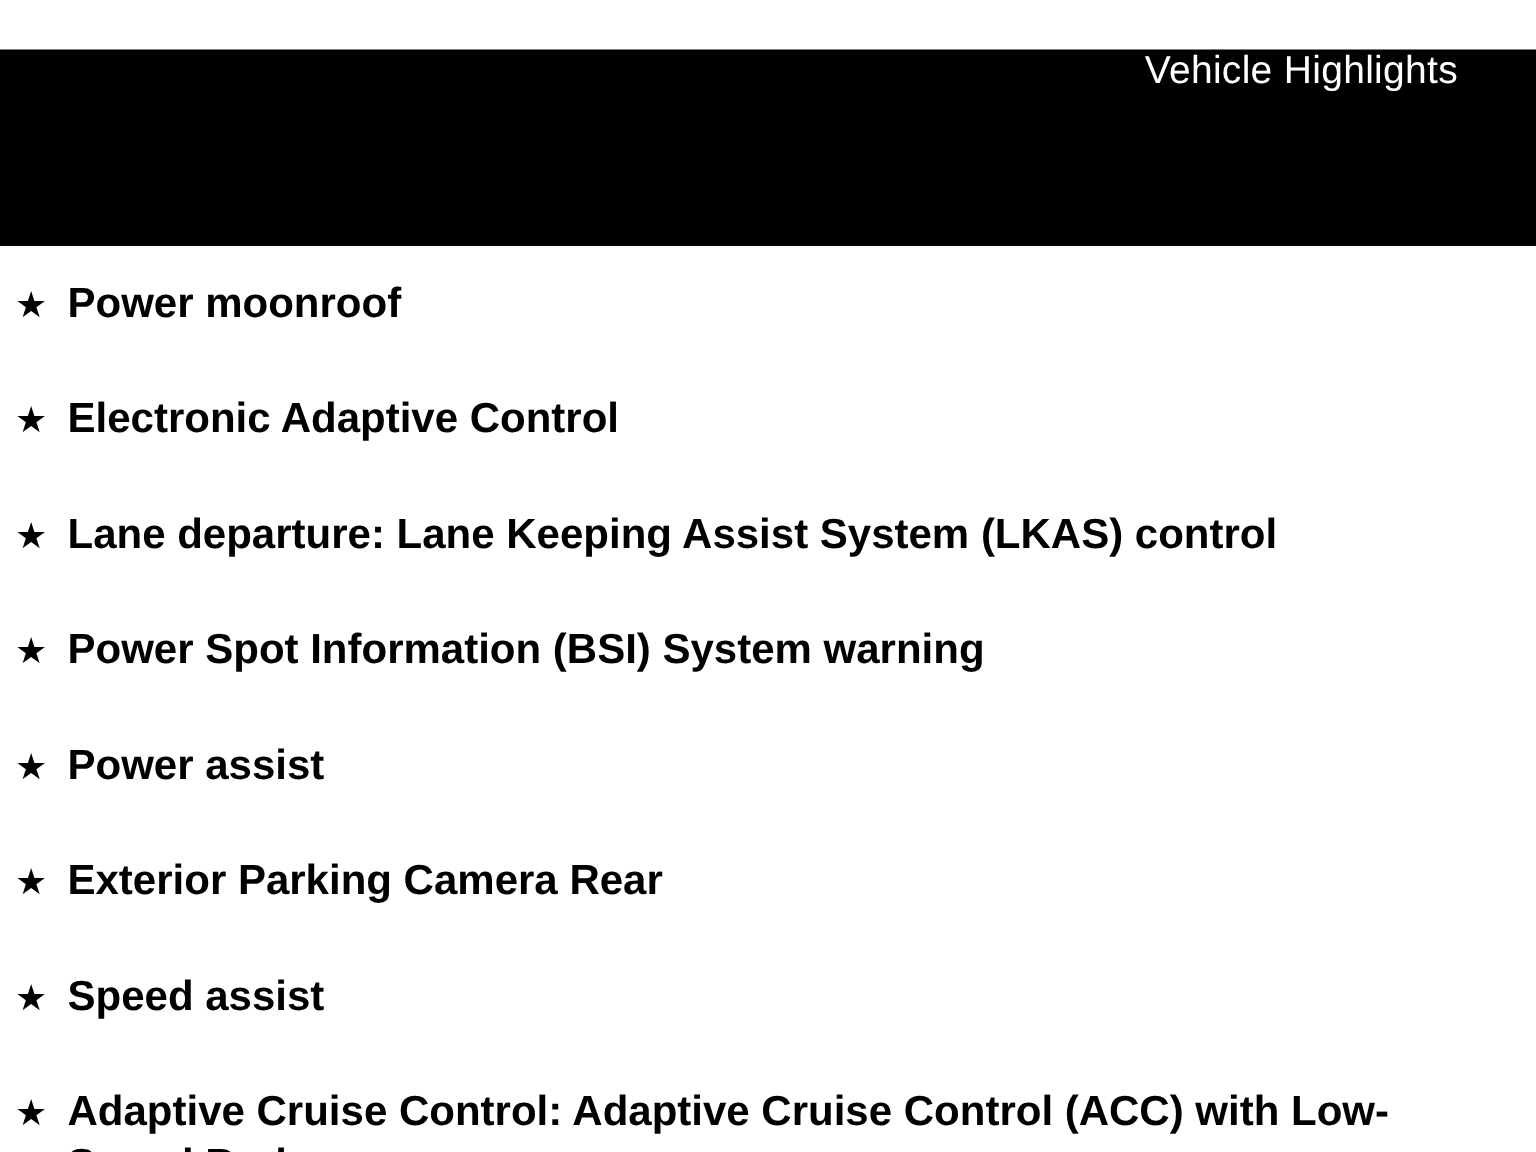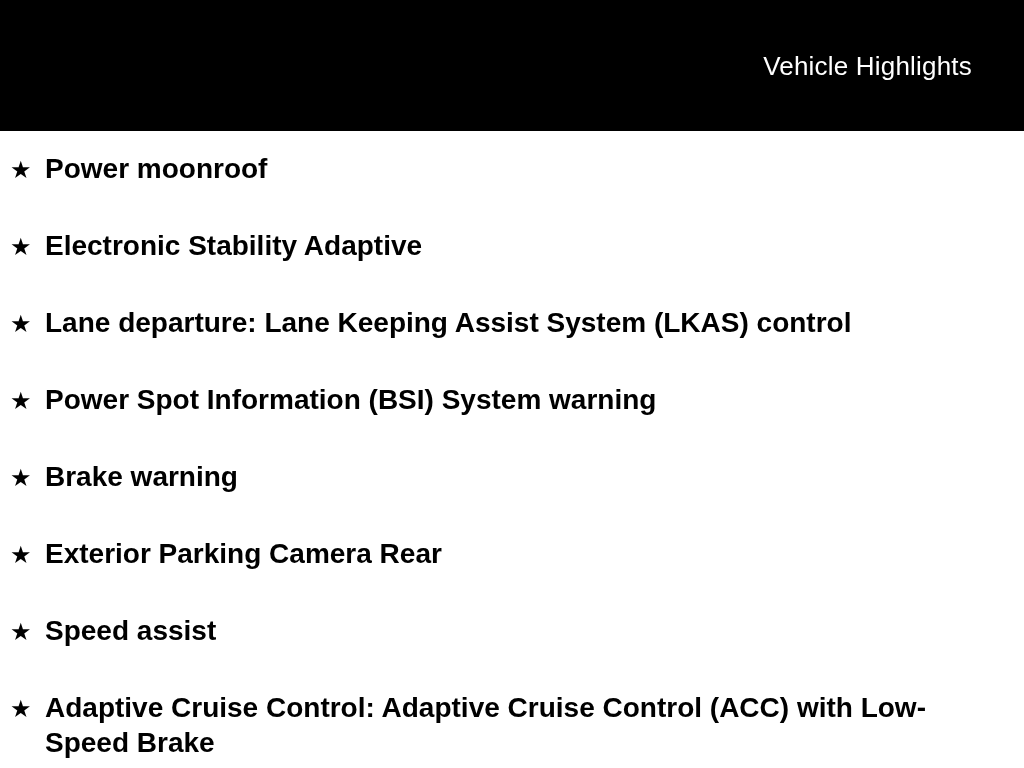--- a/index.html
+++ b/index.html
@@ -16,23 +16,24 @@
     font-family: "Liberation Sans", "DejaVu Sans", sans-serif;
     color: var(--text-color, #000000);
   }
   .header {
     box-sizing: border-box;
     width: 100%;
     height: 131px;
     background: var(--header-bg, #000000);
     color: var(--header-fg, #ffffff);
     display: flex;
-    align-items: center;
+    align-items: flex-start;
     justify-content: flex-end;
     padding-right: 52px;
+    margin-top: 33px;
   }
   .header-title {
     font-size: 26px;
     line-height: 1;
     letter-spacing: 0.2px;
   }
   .content {
     box-sizing: border-box;
     padding: 20px 50px 0 10px;
   }
@@ -69,33 +70,33 @@
     <span class="header-title">Vehicle Highlights</span>
   </header>
   <main class="content">
     <ul class="highlights-list" id="highlights-list">
         <li>
           <span class="bullet">★</span>
           <span class="item-label">Power moonroof</span>
         </li>
         <li>
           <span class="bullet">★</span>
-          <span class="item-label">Electronic Stability Adaptive</span>
+          <span class="item-label">Electronic Adaptive Control</span>
         </li>
         <li>
           <span class="bullet">★</span>
           <span class="item-label">Lane departure: Lane Keeping Assist System (LKAS) control</span>
         </li>
         <li>
           <span class="bullet">★</span>
           <span class="item-label">Power Spot Information (BSI) System warning</span>
         </li>
         <li>
           <span class="bullet">★</span>
-          <span class="item-label">Brake warning</span>
+          <span class="item-label">Power assist</span>
         </li>
         <li>
           <span class="bullet">★</span>
           <span class="item-label">Exterior Parking Camera Rear</span>
         </li>
         <li>
           <span class="bullet">★</span>
           <span class="item-label">Speed assist</span>
         </li>
         <li>

